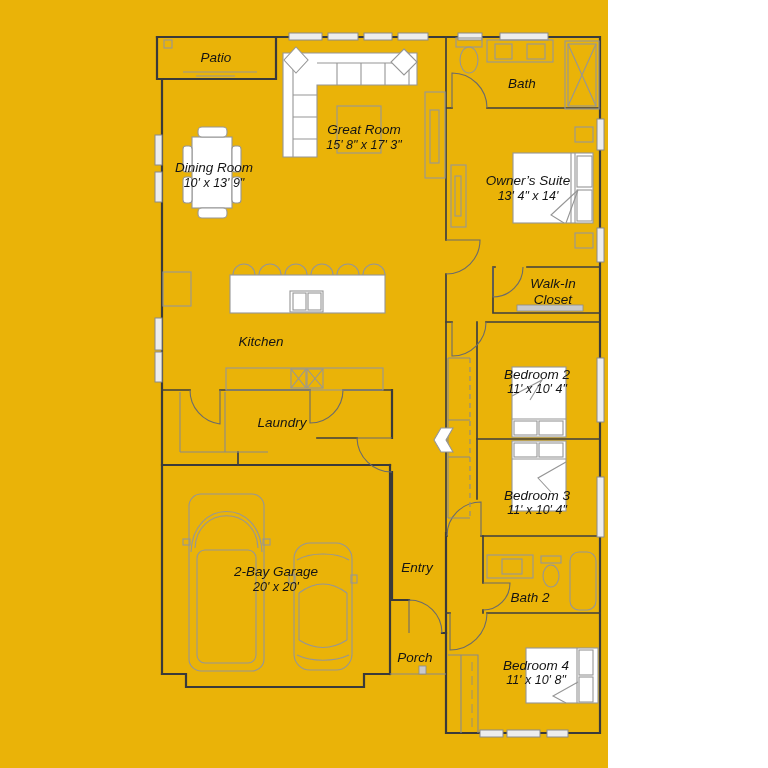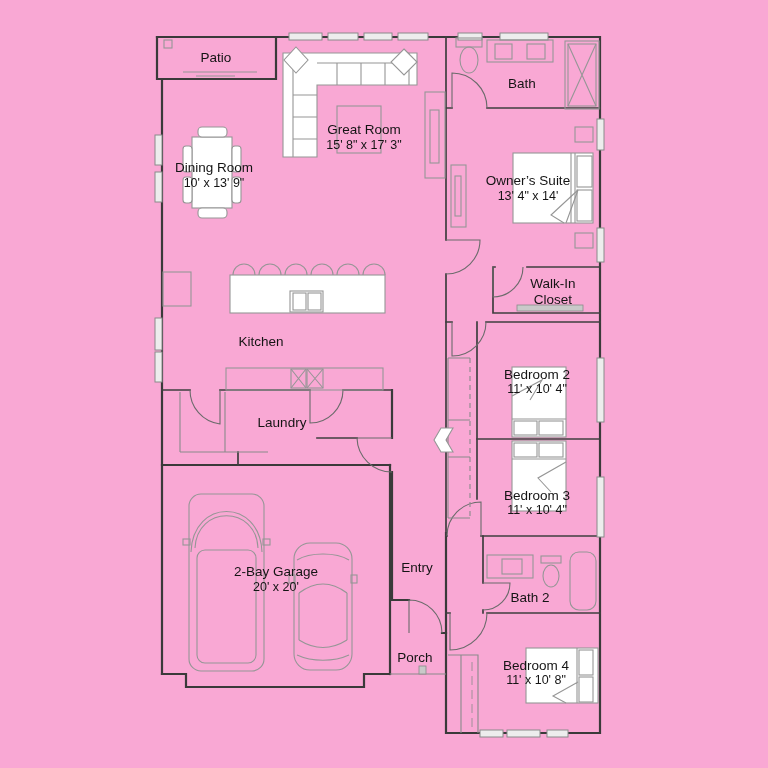--- a/index.html
+++ b/index.html
@@ -1,18 +1,19 @@
 <!DOCTYPE html>
 <html><head>
 <meta charset="utf-8">
 <style>
   html,body{margin:0;padding:0;background:#ffffff;}
   .stage{
-    width:768px;height:768px;background:#f9a8d4;position:relative;overflow:hidden;
+    width:608px;height:768px;background:#eab308;position:relative;overflow:hidden;
     font-family:"Liberation Sans", sans-serif;
+    font-style:italic;
   }
   svg text{
     font-family:"Liberation Sans", sans-serif;
     fill:#141414;
     text-anchor:middle;
   }
   .room-name{font-size:13.5px;}
   .room-dims{font-size:12.5px;}
   .ext{stroke:#3a3a3a;stroke-width:2.2;fill:none;stroke-linecap:square;}
   .int{stroke:#3f3f3f;stroke-width:1.7;fill:none;stroke-linecap:square;}

